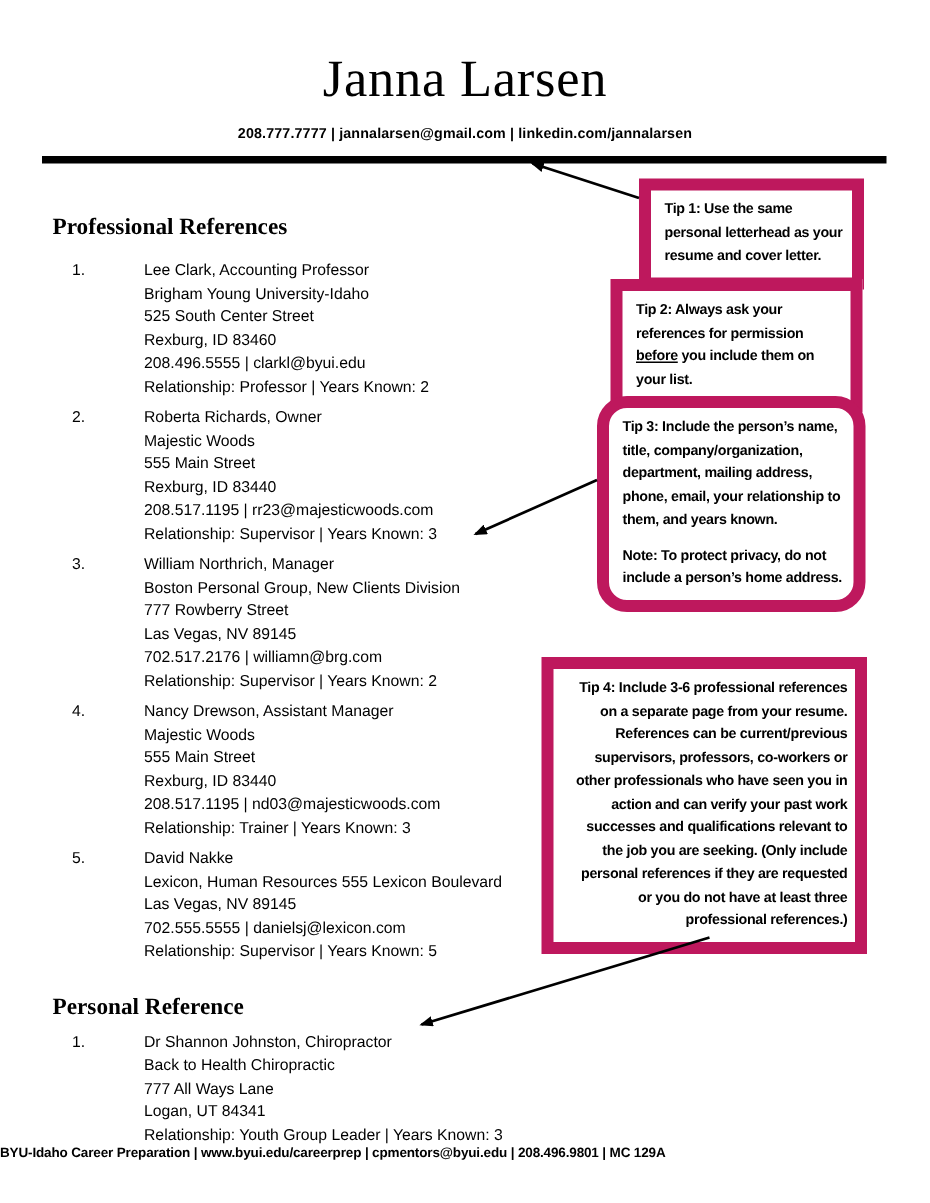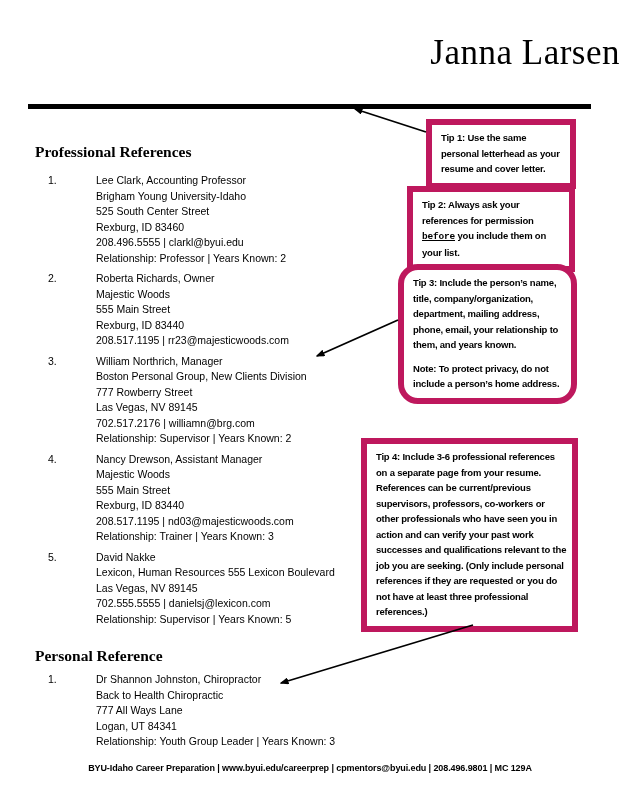--- a/index.html
+++ b/index.html
@@ -1,21 +1,21 @@
 <!DOCTYPE html>
 <html><head>
 <meta charset="utf-8">
 <style>
   html,body { margin:0; padding:0; background:#fff; }
   .page {
     position:relative; width:620px; height:802px; background:#ffffff;
     font-family:"Liberation Sans", sans-serif; color:#000; overflow:hidden;
   }
   .name {
-    position:absolute; top:33px; left:0; width:100%; text-align:right;
+    position:absolute; top:33px; left:0; width:100%; text-align:center;
     font-family:"Liberation Serif", serif; font-size:35px; font-weight:400;
     letter-spacing:0.5px;
   }
   .contact {
     position:absolute; top:84px; left:0; width:100%; text-align:center;
     font-size:9.5px; font-weight:700; letter-spacing:0.1px;
   }
   .rule { position:absolute; left:28px; top:104px; width:563px; height:5px; background:#000; }
 
   .content { position:absolute; left:35px; top:126px; width:345px; }
@@ -24,44 +24,45 @@
     margin:17px 0 12px 0; line-height:18px;
   }
   .section-title.second { margin-top:20px; margin-bottom:7px; }
   .ref-item { display:flex; margin-bottom:5px; }
   .ref-num { flex:none; margin-left:13px; width:20px; font-size:10.5px; line-height:15.5px; }
   .ref-lines { flex:1; }
   .ref-line { font-size:10.5px; line-height:15.5px;padding-left:28px; }
 
   .tip {
     position:absolute; box-sizing:border-box; background:#fff;
-    border:6px solid #be185d; padding:5px 5px 6px 9px;
+    border:8px solid #be185d; padding:5px 5px 6px 9px;
     font-size:9.5px; font-weight:700; line-height:15.5px; letter-spacing:-0.2px;
   }
   .tip p { margin:0; }
   .tip p + p { margin-top:8px; }
-  .u { text-decoration:underline;font-family:Liberation Mono, monospace; }
+  .u { text-decoration:underline; }
   #tip1 { left:426px; top:119px; width:150px; min-height:53px; }
   #tip2 { left:407px; top:186px; width:168px; min-height:59px; }
   #tip3 { left:398px; top:264px; width:179px; min-height:137px;border-radius:20px; }
-  #tip4 { left:361px; top:438px; width:217px; min-height:185px; }
+  #tip4 { left:361px; top:438px; width:217px; min-height:185px;text-align:right; }
 
   .arrows { position:absolute; left:0; top:0; width:620px; height:802px; pointer-events:none; }
 
   .footer {
-    position:absolute; top:763px; left:0; width:100%; text-align:center;
+    position:absolute; top:763px; left:0; width:100%; 
     font-size:9px; font-weight:700; letter-spacing:-0.1px;
   }
 </style>
 </head>
 <body>
 
 <div class="page">
 
   <div class="name">Janna Larsen</div>
+  <div class="contact">208.777.7777 | jannalarsen@gmail.com | linkedin.com/jannalarsen</div>
   <div class="rule"></div>
 
   <div class="content">
     <h2 class="section-title">Professional References</h2>
     <div class="ref-list">
         <div class="ref-item">
           <div class="ref-num">1.</div>
           <div class="ref-lines">
             <div class="ref-line">Lee Clark, Accounting Professor</div>
             <div class="ref-line">Brigham Young University-Idaho</div>
@@ -72,20 +73,21 @@
           </div>
         </div>
         <div class="ref-item">
           <div class="ref-num">2.</div>
           <div class="ref-lines">
             <div class="ref-line">Roberta Richards, Owner</div>
             <div class="ref-line">Majestic Woods</div>
             <div class="ref-line">555 Main Street</div>
             <div class="ref-line">Rexburg, ID 83440</div>
             <div class="ref-line">208.517.1195 | rr23@majesticwoods.com</div>
+            <div class="ref-line">Relationship: Supervisor | Years Known: 3</div>
           </div>
         </div>
         <div class="ref-item">
           <div class="ref-num">3.</div>
           <div class="ref-lines">
             <div class="ref-line">William Northrich, Manager</div>
             <div class="ref-line">Boston Personal Group, New Clients Division</div>
             <div class="ref-line">777 Rowberry Street</div>
             <div class="ref-line">Las Vegas, NV 89145</div>
             <div class="ref-line">702.517.2176 | williamn@brg.com</div>

